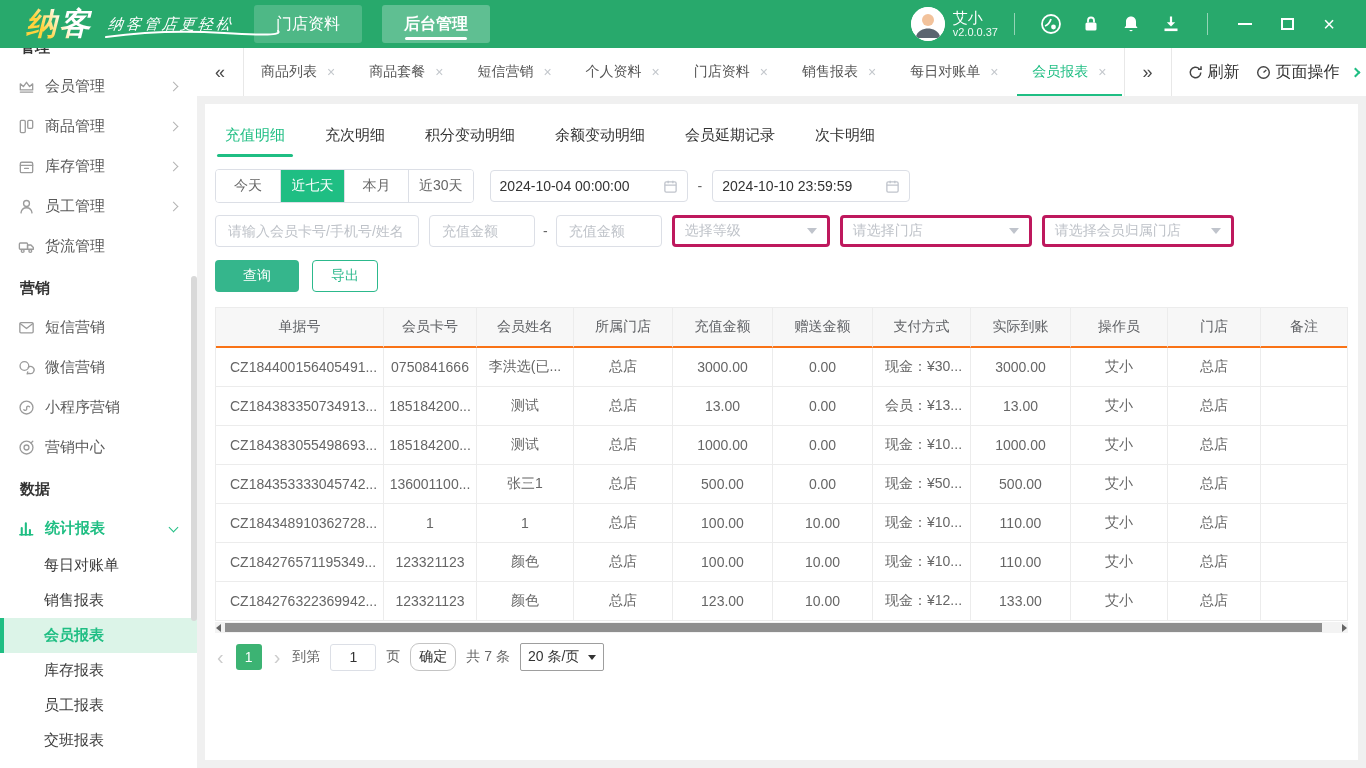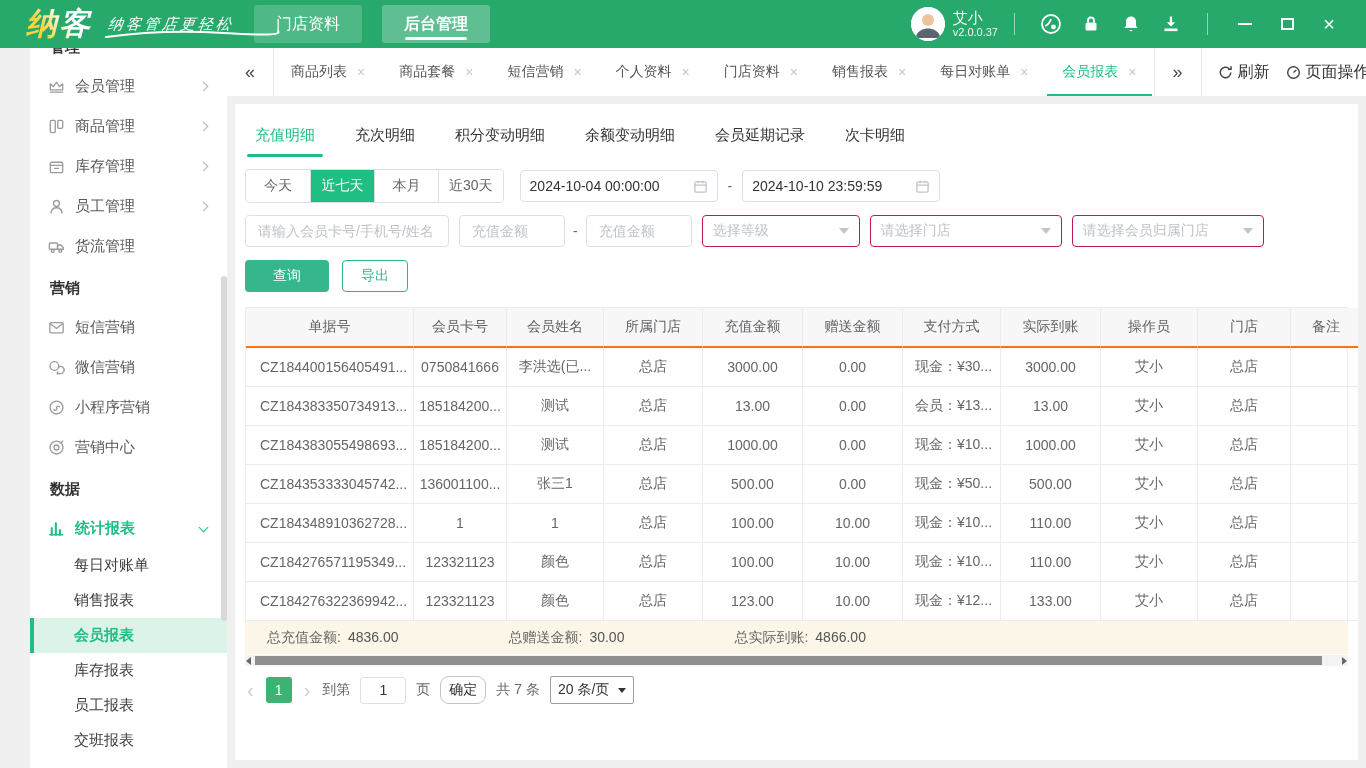--- a/index.html
+++ b/index.html
@@ -26,21 +26,21 @@
   .user-ver { font-size:11px; opacity:.92; }
   .v-div { width:1px; height:22px; background:rgba(255,255,255,.5); margin:0 16px; }
   .top-icon { width:40px; display:flex; justify-content:center; cursor:pointer; }
   .win-icon { width:42px; display:flex; justify-content:center; align-items:center; cursor:pointer; height:48px; }
   .min-glyph { width:14px; height:2px; background:#fff; display:block; }
   .max-glyph { width:13px; height:12px; border:2px solid #fff; display:block; }
   .close-glyph { font-size:20px; line-height:1; }
 
   
   .body { display:flex; height:720px; }
-  .sidebar { width:197px; background:#fff; flex-shrink:0; position:relative; overflow:hidden;margin-left:30px; }
+  .sidebar { width:197px; background:#fff; flex-shrink:0; position:relative; overflow:hidden; }
   .side-thumb { position:absolute; right:0; top:228px; width:6px; height:345px; background:#d9d9d9; border-radius:3px; }
   .sec-header { font-size:15px; font-weight:bold; color:#333; padding:13px 0 9px 20px; }
   .sec-header.clipped { margin-top:-10px; padding-top:0; }
   .menu-item { height:40px; display:flex; align-items:center; padding-left:16px; font-size:15px; color:#595959; cursor:pointer; position:relative; }
   .mi-icon { width:20px; height:20px; margin-right:9px; display:flex; align-items:center; justify-content:center; }
   .chev { width:7px; height:7px; border-top:1.6px solid #b3b3b3; border-right:1.6px solid #b3b3b3; display:inline-block; }
   .chev.right { transform:rotate(45deg); position:absolute; right:20px; }
   .chev.down { transform:rotate(135deg); position:absolute; right:20px; border-color:#1fbe83; top:16px; }
   .menu-item.green { color:#1fbe83; font-weight:bold; }
   .sub-item { height:35px; display:flex; align-items:center; padding-left:44px; font-size:15px; color:#3d3d3d; cursor:pointer; position:relative; }
@@ -73,21 +73,21 @@
 
   .filters-row { display:flex; align-items:center; margin-top:12px; gap:10px; }
   .range-group { display:flex; border:1px solid #dcdfe6; border-radius:4px; overflow:hidden; }
   .range-btn { min-width:64px; height:32px; display:flex; align-items:center; justify-content:center; font-size:14px; color:#666; background:#fff; cursor:pointer; border-left:1px solid #dcdfe6; padding:0 10px; }
   .range-btn:first-child { border-left:none; }
   .range-btn.active { background:#1fbe83; color:#fff; }
   .date-input { width:198px; height:32px; border:1px solid #dcdfe6; border-radius:4px; display:flex; align-items:center; justify-content:space-between; padding:0 9px; font-size:14px; color:#333; cursor:pointer; margin-left:6px; white-space:nowrap; }
   .dash { color:#666; font-size:14px; }
   .text-input { height:32px; border:1px solid #dcdfe6; border-radius:4px; font-size:14px; color:#333; padding:0 12px; background:#fff; outline:none; font-family:inherit; }
   .text-input::placeholder { color:#bfc3c9; }
-  .select { height:32px; border:1px solid #be185d; border-radius:4px; display:flex; align-items:center; justify-content:space-between; padding:0 10px; font-size:14px; color:#bfc3c9; background:#fff; cursor:pointer; white-space:nowrap; }
+  .select { height:32px; border:3px solid #be185d; border-radius:4px; display:flex; align-items:center; justify-content:space-between; padding:0 10px; font-size:14px; color:#bfc3c9; background:#fff; cursor:pointer; white-space:nowrap; }
   .caret { width:0; height:0; border-left:5px solid transparent; border-right:5px solid transparent; border-top:6px solid #c0c4cc; margin-left:8px; }
 
   .btn-row { display:flex; gap:13px; margin-top:13px; }
   .btn-primary { width:84px; height:32px; background:#35b68c; color:#fff; border:none; border-radius:4px; font-size:14px; cursor:pointer; font-family:inherit; }
   .btn-outline { width:66px; height:32px; background:#fff; color:#2cb98c; border:1px solid #2cb98c; border-radius:4px; font-size:14px; cursor:pointer; font-family:inherit; }
 
   
   .table { margin-top:15px; border:1px solid #ececec; border-bottom:none; }
   .grid-row { display:grid; grid-template-columns:168px 93px 97px 99px 100px 100px 98px 100px 97px 93px minmax(70px,1fr); }
   .th { height:40px; display:flex; align-items:center; justify-content:center; font-size:14px; color:#606266; background:#f7f7f7;
@@ -545,34 +545,20 @@
                   <div class="td">10.00</div>
                   <div class="td c6">现金：¥12...</div>
                   <div class="td">133.00</div>
                   <div class="td">艾小</div>
                   <div class="td">总店</div>
                   <div class="td"></div>
                 </div>
               </div>
           </div>
 
-          <div class="totals">
-            <div class="tot-group">
-              <span>总充值金额:</span>
-              <span class="tot-val">4836.00</span>
-            </div>
-            <div class="tot-group">
-              <span>总赠送金额:</span>
-              <span class="tot-val">30.00</span>
-            </div>
-            <div class="tot-group">
-              <span>总实际到账:</span>
-              <span class="tot-val">4866.00</span>
-            </div>
-          </div>
 
           <div class="hscroll">
             <span class="h-arrow-l"></span>
             <span class="h-thumb"></span>
             <span class="h-arrow-r"></span>
           </div>
 
           <div class="pager">
             <span class="pg-chev">‹</span>
             <span class="pg-num">1</span>

